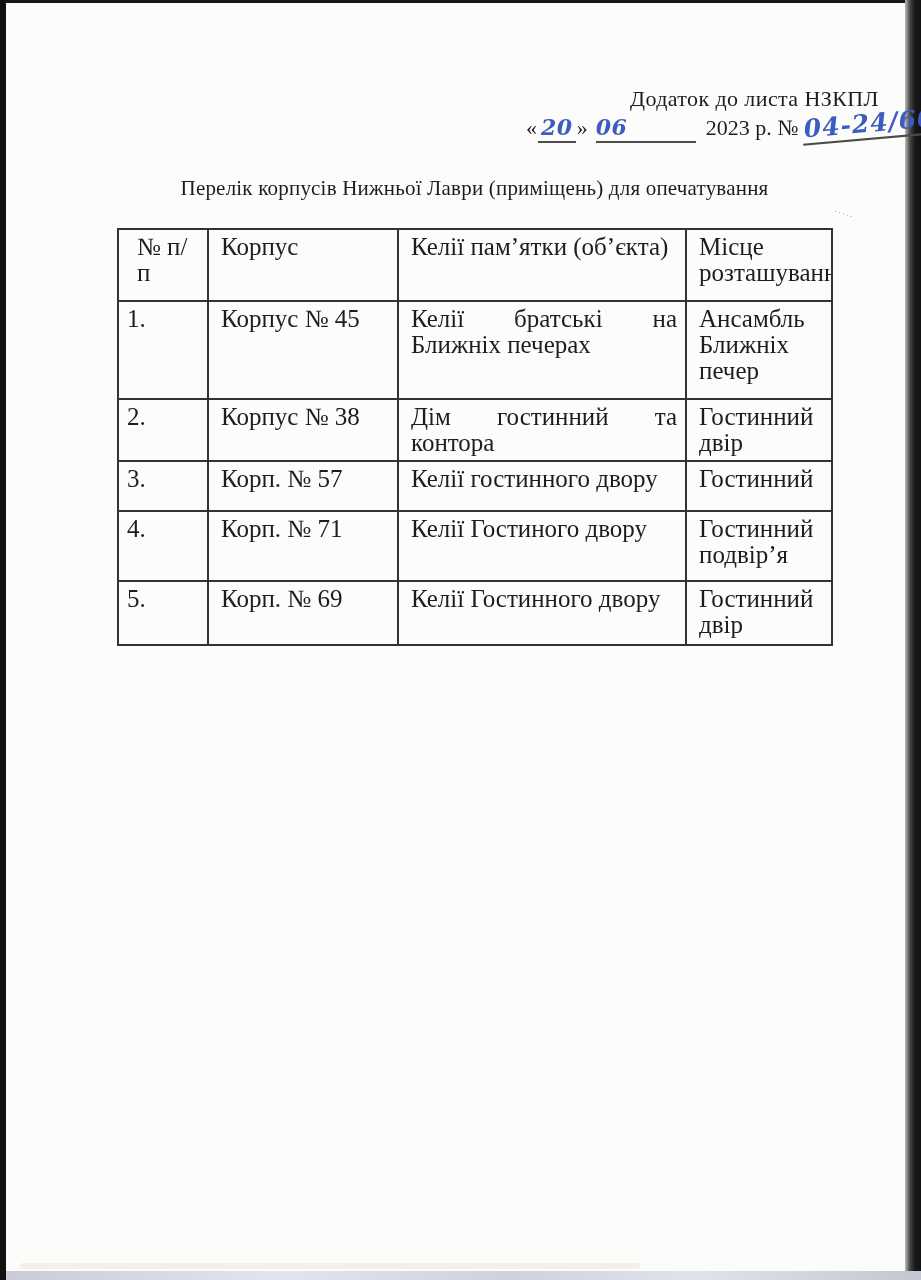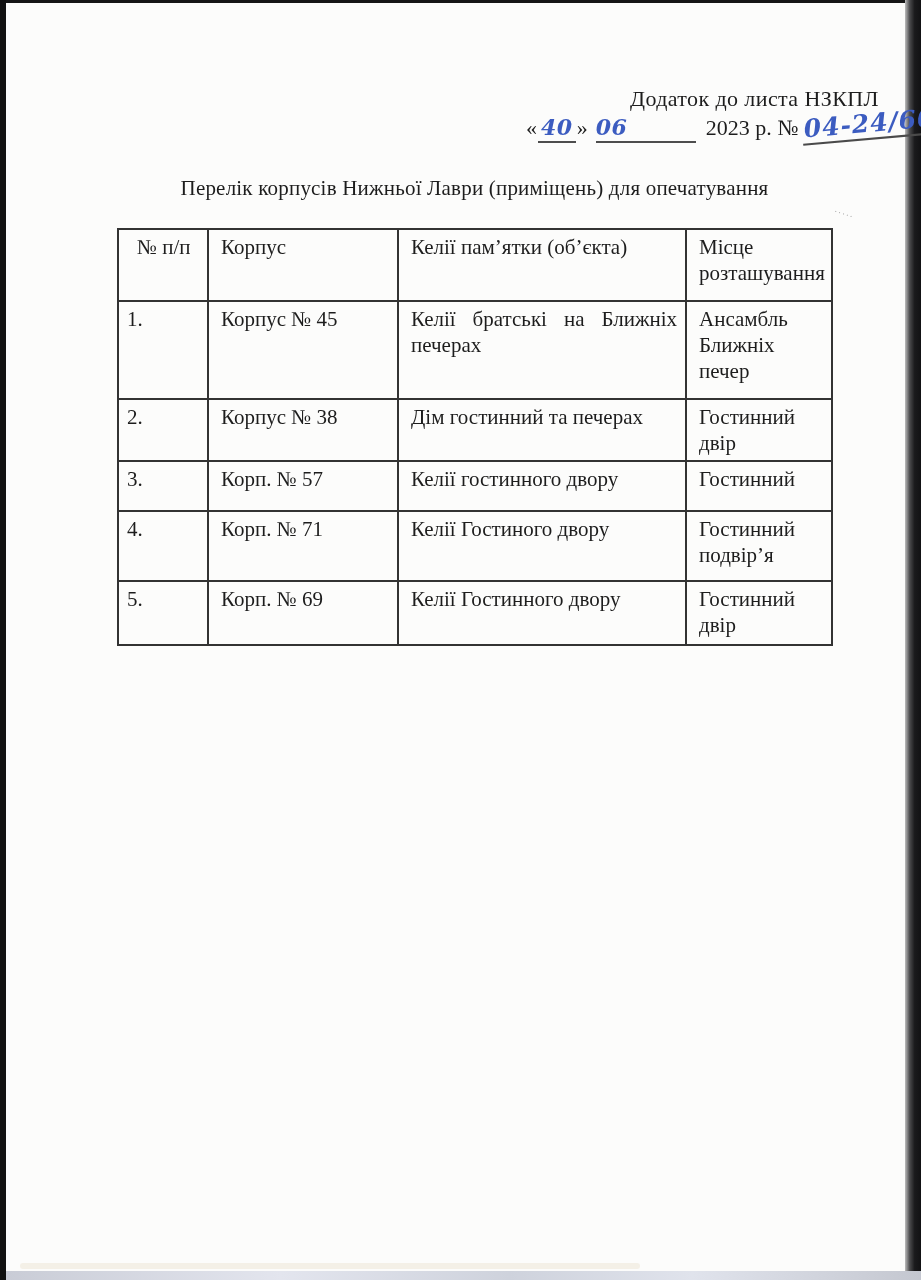--- a/index.html
+++ b/index.html
@@ -63,21 +63,21 @@
   }
   
   table {
     position: absolute; left: 117px; top: 228px;
     width: 714px;
     border-collapse: collapse; table-layout: fixed;
   }
   th, td {
     border: 2px solid #333333;
     vertical-align: top;
-    font-size: 21px; line-height: 26px;
+    font-size: 25px; line-height: 26px;
     font-weight: normal; text-align: left;
     padding: 4px 8px 4px 12px;
     overflow: hidden;
   }
   th:first-child { padding-left: 18px; }
   td:first-child { padding-left: 8px; }
   td:nth-child(3) { text-align: justify; text-align-last: left; }
   thead tr { height: 72px; }
   tbody tr:nth-child(1) { height: 98px; }
   tbody tr:nth-child(2) { height: 52px; }
@@ -96,21 +96,21 @@
 
 <div class="page">
   <div class="edge-top"></div>
   <div class="edge-left"></div>
   <div class="edge-right"></div>
   <div class="smudge"></div>
   <div class="edge-bottom"></div>
 
   <div class="hdr1">Додаток до листа НЗКПЛ</div>
 
-  <div class="hdr2"><span>«</span><span class="dayline"><span class="ink">40</span></span><span>»</span><span class="blank"><span class="ink">06</span></span><span>2023 р. №</span><span class="ink hw-number">04-24/605</span></div>
+  <div class="hdr2"><span>«</span><span class="dayline"><span class="ink">20</span></span><span>»</span><span class="blank"><span class="ink">06</span></span><span>2023 р. №</span><span class="ink hw-number">04-24/605</span></div>
 
   <div class="title">Перелік корпусів Нижньої Лаври (приміщень) для опечатування</div>
 
   <table>
     <colgroup>
       <col style="width:90px">
         <col style="width:190px">
         <col style="width:288px">
         <col style="width:146px">
     </colgroup>
@@ -125,21 +125,21 @@
     <tbody>
         <tr>
           <td>1.</td>
           <td>Корпус № 45</td>
           <td>Келії братські на Ближніх печерах</td>
           <td>Ансамбль Ближніх печер</td>
         </tr>
         <tr>
           <td>2.</td>
           <td>Корпус № 38</td>
-          <td>Дім гостинний та печерах</td>
+          <td>Дім гостинний та контора</td>
           <td>Гостинний двір</td>
         </tr>
         <tr>
           <td>3.</td>
           <td>Корп. № 57</td>
           <td>Келії гостинного двору</td>
           <td>Гостинний</td>
         </tr>
         <tr>
           <td>4.</td>

